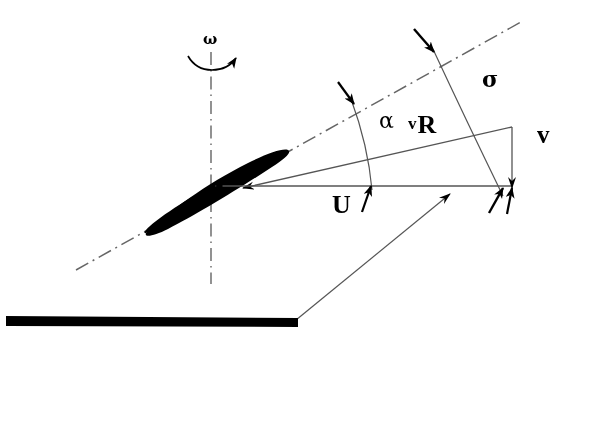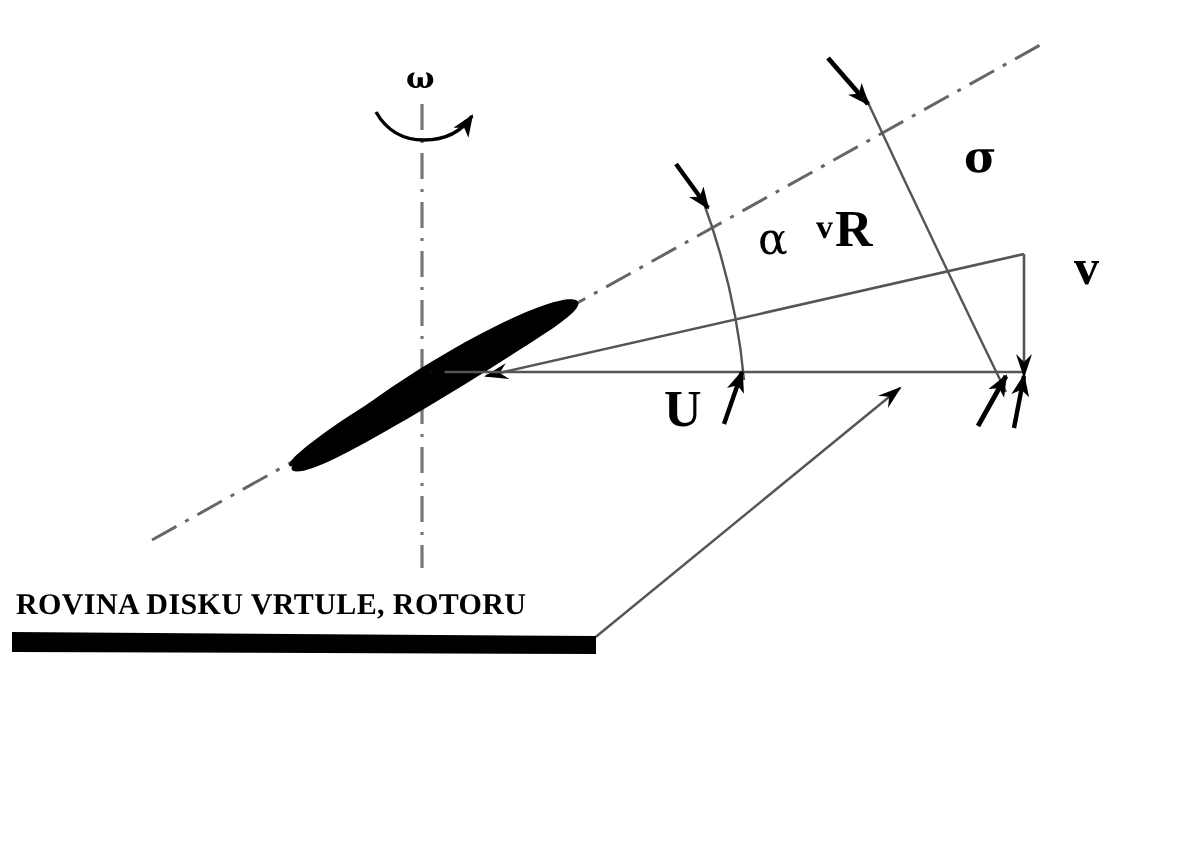--- a/index.html
+++ b/index.html
@@ -37,21 +37,21 @@
     font-weight: 700;
   }
   .lbl-alpha {
     left: 379px;
     top: 110px;
     font-size: 22px;
     font-family: "DejaVu Serif", serif;
   }
   .lbl-vr {
     left: 408px;
-    top: 102px;
+    top: 112px;
     font-size: 17px;
     font-weight: 700;
   }
   .lbl-vr .sub-r {
     font-size: 26px;
     font-weight: 700;
     vertical-align: -4px;
     margin-left: 1px;
   }
   .lbl-sigma {
@@ -164,15 +164,14 @@
   <div class="lbl lbl-vr">
     <span>v</span><span class="sub-r">R</span>
   </div>
 
   <div class="lbl lbl-sigma">σ</div>
 
   <div class="lbl lbl-v">v</div>
 
   <div class="lbl lbl-u">U</div>
 
-  <div class="lbl lbl-plane">ROVINA DISKU VRTULE, ROTORU</div>
 
 </div>
 
 </body></html>

